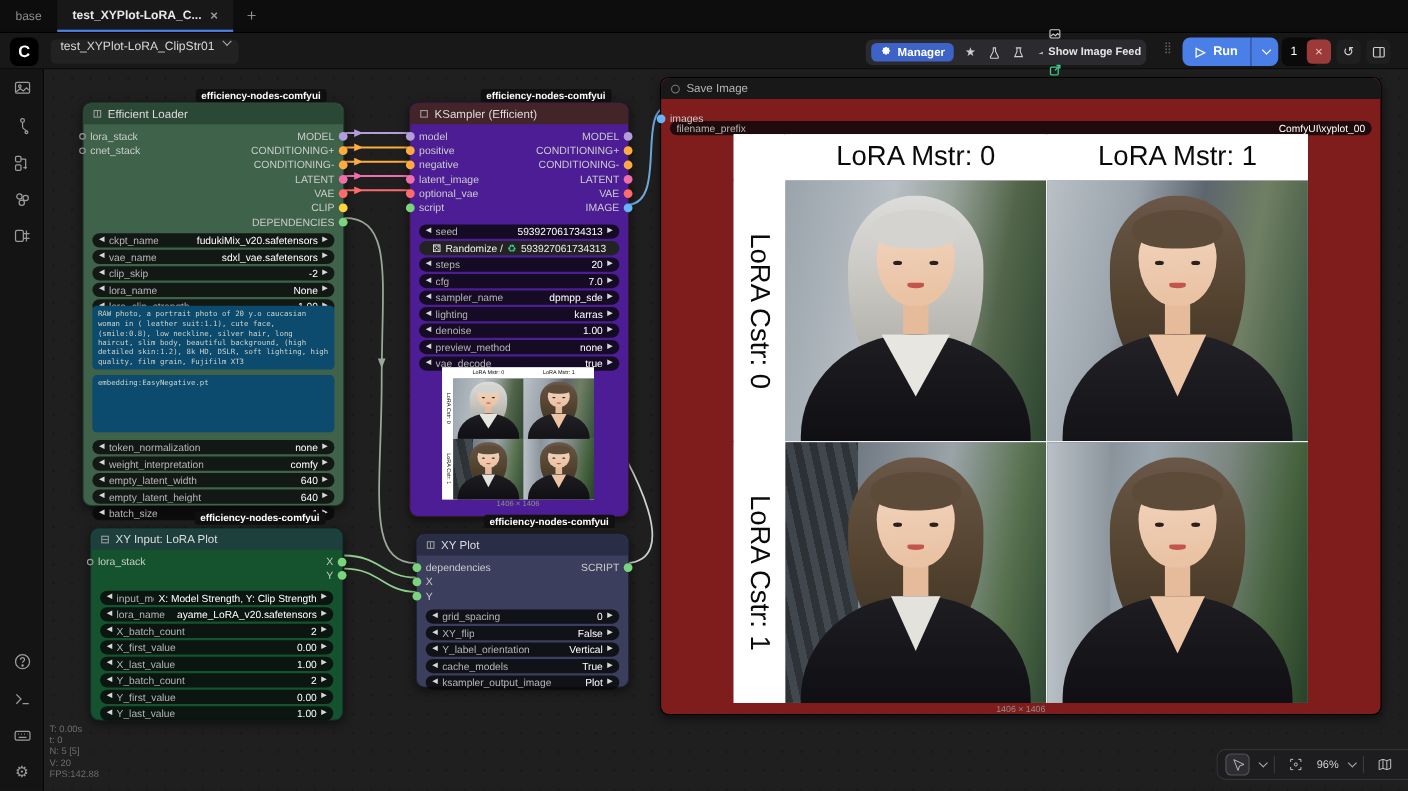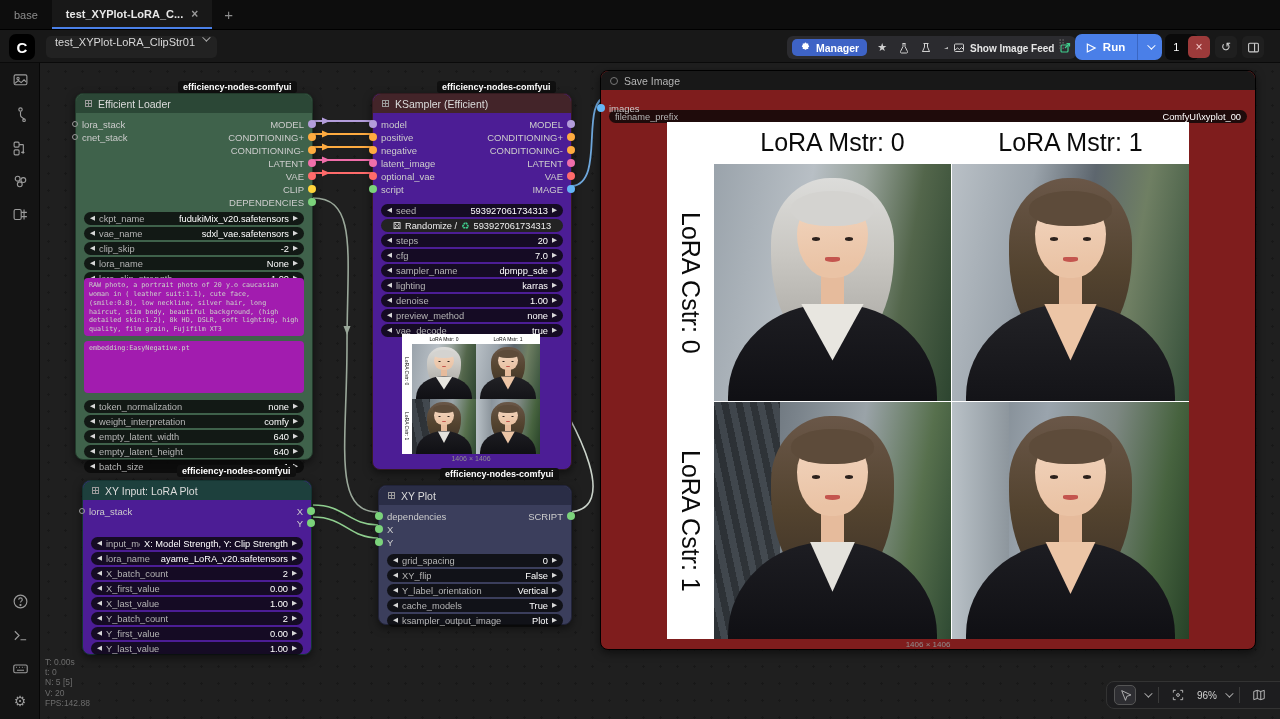--- a/index.html
+++ b/index.html
@@ -20,21 +20,21 @@
   
   .strip { position:absolute; left:0; top:30px; width:1280px; height:33px; background:#181818; border-bottom:1px solid #0a0a0a; }
   .logo { position:absolute; left:9px; top:34px; width:26px; height:26px; background:#000; border-radius:7px; color:#fff; display:flex; align-items:center; justify-content:center; font-size:15px; font-weight:bold; }
   .wfpill { position:absolute; left:46px; top:36px; height:22px; background:#222; border-radius:5px; display:flex; align-items:flex-start; gap:7px; padding:0 9px; color:#d8d8d8; font-size:11px; }
   .chev { width:6px; height:6px; border-right:1.4px solid #aaa; border-bottom:1.4px solid #aaa; transform:rotate(45deg) translateY(-2px); flex:none; }
 
   
   .tgroup { position:absolute; top:36px; height:23px; background:#2b2b2f; border-radius:6px; display:flex; align-items:center; padding:0 5px; gap:8px; }
   .btn-blue { background:#3e63c6; color:#fff; border-radius:5px; height:17px; display:flex; align-items:center; gap:5px; padding:0 8px; font-size:10.5px; font-weight:bold; }
   .mini-ic { width:14px; height:14px; display:flex; align-items:center; justify-content:center; color:#cfcfcf; font-size:11px; }
-  .sif { color:#e6e6e6; font-size:10px; font-weight:bold; display:flex; align-items:flex-end; gap:5px; }
+  .sif { color:#e6e6e6; font-size:10px; font-weight:bold; display:flex; align-items:flex-start; gap:5px;flex-direction:column; }
   .dots { position:absolute; left:1058px; top:41px; color:#5f5f5f; font-size:10px; letter-spacing:1px; line-height:6px; }
   .rungrp { position:absolute; left:1075px; top:34px; height:26px; display:flex; align-items:stretch; }
   .runbtn { background:#4a7fe8; border-radius:7px 0 0 7px; display:flex; align-items:center; gap:7px; color:#fff; padding:0 12px; font-size:11.5px; font-weight:bold; }
   .runchev { background:#4a7fe8; border-left:1px solid #3a66c2; border-radius:0 7px 7px 0; display:flex; align-items:center; padding:0 9px; }
   .spinner { width:34px; background:#0a0a0a; border-radius:6px; margin-left:3px; display:flex; align-items:center; color:#fff; font-size:11px; padding-left:8px; position:relative; }
   .spin-arrows { position:absolute; right:4px; top:4px; display:flex; flex-direction:column; gap:3px; }
   .tri-up { width:0; height:0; border-left:3.5px solid transparent; border-right:3.5px solid transparent; border-bottom:4px solid #8b8b8b; }
   .tri-dn { width:0; height:0; border-left:3.5px solid transparent; border-right:3.5px solid transparent; border-top:4px solid #8b8b8b; }
   .sqbtn { position:absolute; top:36px; width:22px; height:22px; border-radius:5px; display:flex; align-items:center; justify-content:center; font-size:12px; color:#cfcfcf; background:#1f1f1f; }
   .sqbtn.red { background:#9c3a3a; color:#f3caca; }
@@ -58,21 +58,21 @@
   .node-header { height:19px; display:flex; align-items:center; gap:6px; padding:0 9px; border-radius:8px 8px 0 0; font-size:10.5px; color:#dcdcdc; }
   .hicon { width:7px; height:7px; border:1px solid #9a9a9a; flex:none;
     background-image:linear-gradient(to right,transparent 44%,#9a9a9a 44%,#9a9a9a 58%,transparent 58%),
                      linear-gradient(to bottom,transparent 44%,#9a9a9a 44%,#9a9a9a 58%,transparent 58%); }
   .badge { position:absolute; font-size:9px; font-weight:bold; color:#fff; background:#101010; padding:1px 5px; border-radius:3px; white-space:nowrap; }
 
   .n-el  { background:#3f624b; border:1px solid #22392b; }
   .n-el .node-header { background:#2b4736; }
   .n-ks  { background:#4c1d95; border:1px solid #341b20; }
   .n-ks .node-header { background:#432429; }
-  .n-xyi { background:#4c1d95; border:1px solid #143431; }
+  .n-xyi { background:#14532d; border:1px solid #143431; }
   .n-xyi .node-header { background:#1d403d; }
   .n-xyp { background:#3b3e5c; border:1px solid #212339; }
   .n-xyp .node-header { background:#2a2d46; }
   .n-save{ background:#7f1d1d; border:1px solid #000; }
   .n-save .node-header { background:#181818; color:#b5b5b5; }
 
   .ports { position:relative; margin-top:3px; }
   .slot { position:absolute; height:12.5px; display:flex; align-items:center; gap:4px; font-size:9.5px; color:#cccccc; white-space:nowrap; }
   .slot.in  { left:-4px; }
   .slot.out { right:-4px; }
@@ -81,21 +81,21 @@
 
   .wrow { height:13px; margin:2px 8px 0; background:rgba(8,8,8,.8); border-radius:7px; display:flex; align-items:center; padding:0 6px; font-size:9.3px; gap:4px; }
   .wname { color:#b4b4b4; white-space:nowrap; overflow:hidden; }
   .wval  { color:#fff; margin-left:auto; white-space:nowrap; }
   .arr { font-size:6.5px; color:#d8d8d8; line-height:1; flex:none; }
   .arr.l::before { content:"◀"; }
   .arr.r::before { content:"▶"; }
   .wrow.rand { justify-content:center; background:#232323; color:#eee; }
   .wrow.rand .rtxt { font-size:9.3px; color:#efefef; }
 
-  .ta { margin:5px 8px 0; background:#a21caf; border-radius:4px; color:#ccd4cb; font-family:"DejaVu Sans Mono",monospace; font-size:6.7px; line-height:1.32; padding:3px 5px; overflow:hidden; }
+  .ta { margin:5px 8px 0; background:#0c4a6e; border-radius:4px; color:#ccd4cb; font-family:"DejaVu Sans Mono",monospace; font-size:6.7px; line-height:1.32; padding:3px 5px; overflow:hidden; }
 
   
   .xygrid { display:grid; background:#fff; gap:1px; }
   .xygrid.big  { grid-template-columns:46px 237px 237px; grid-template-rows:41px 237px 237px; }
   .xygrid.mini { grid-template-columns:10px 64px 64px; grid-template-rows:10px 55px 55px; gap:0; }
   .corner { background:#fff; }
   .collab { background:#fff; display:flex; align-items:center; justify-content:center; font-size:25px; color:#0a0a0a; }
   .rowlab { background:#fff; writing-mode:vertical-rl; display:flex; align-items:center; justify-content:center; font-size:25px; color:#0a0a0a; }
   .mini .collab { font-size:5px; }
   .mini .rowlab { font-size:5px; }

